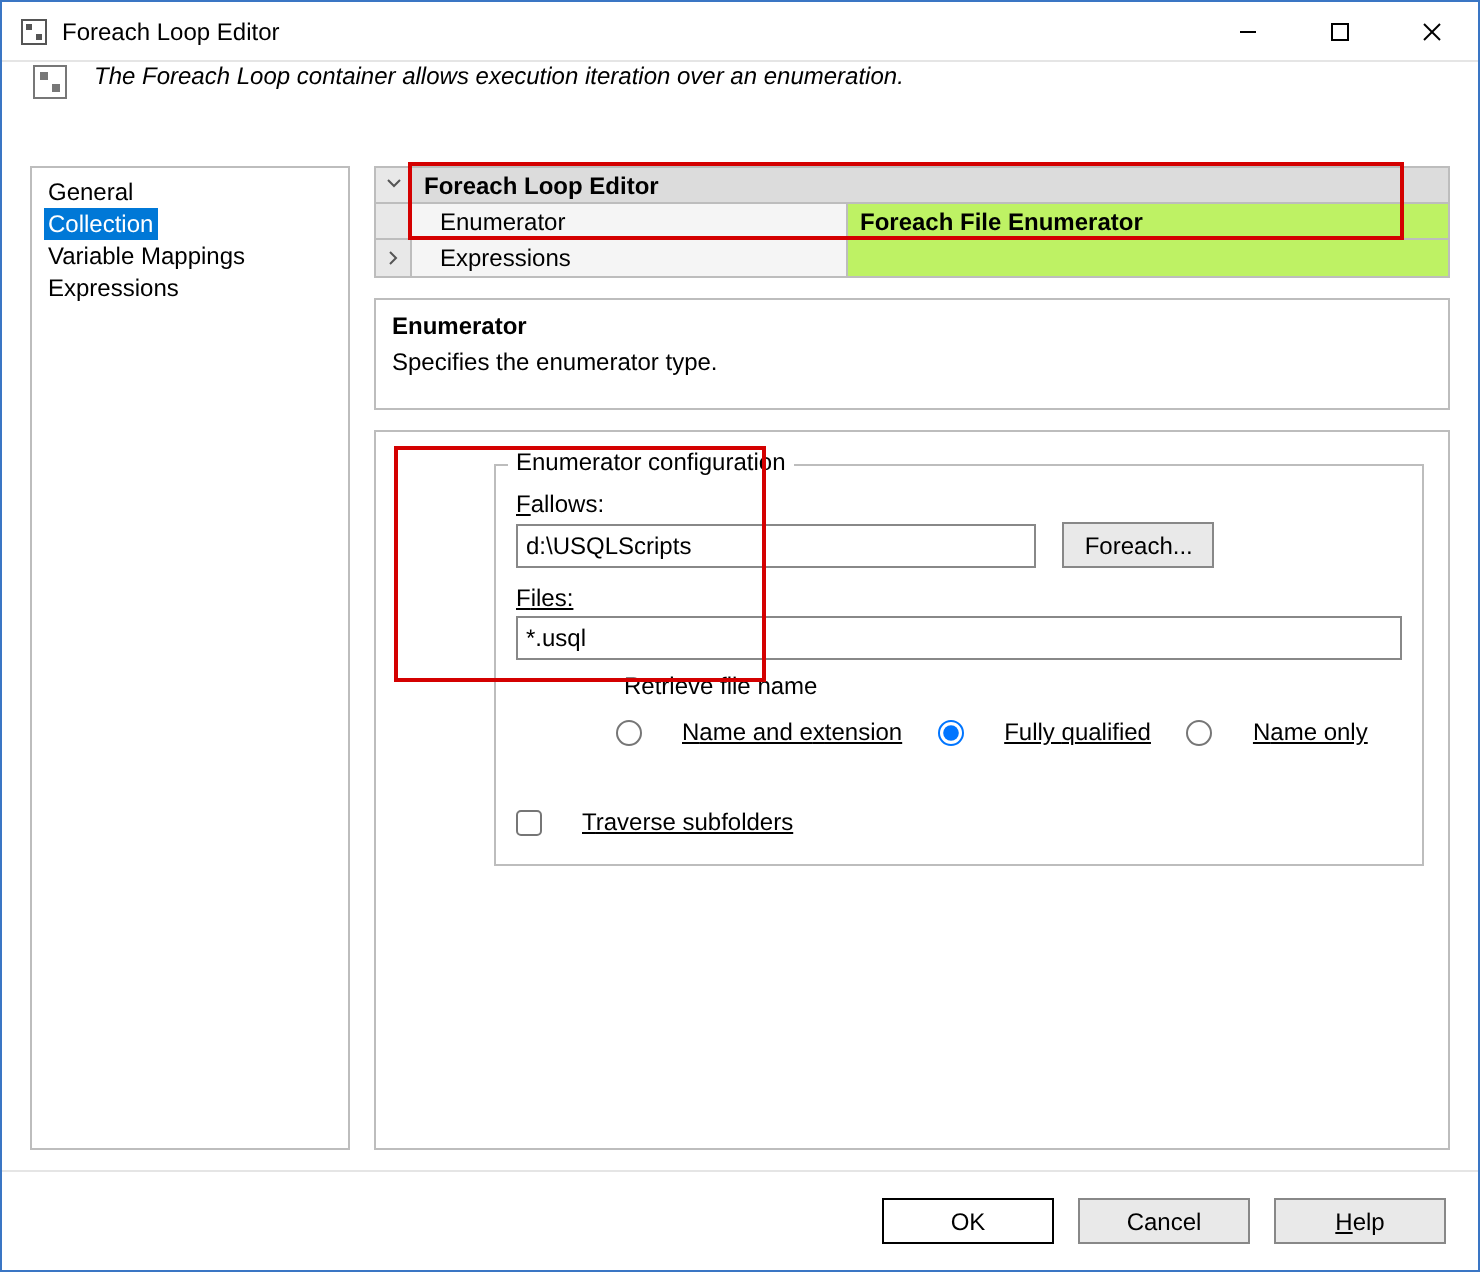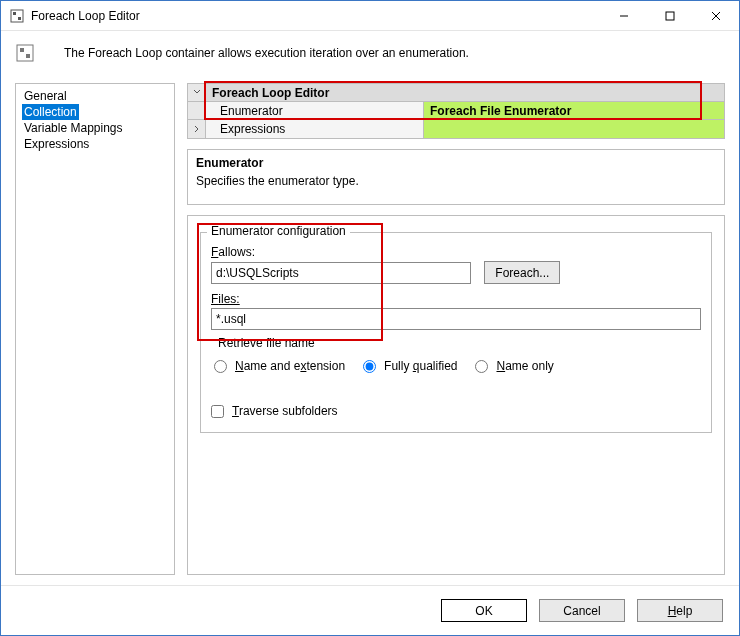--- a/index.html
+++ b/index.html
@@ -33,23 +33,24 @@
   .titlebar-text { flex: 1; font-size: 12px; }
   .titlebar-buttons { display: flex; }
   .titlebar-btn {
     width: 46px; height: 30px;
     display: flex; align-items: center; justify-content: center;
     font-size: 12px;
   }
   .header-strip {
     height: 44px;
     display: flex;
-    align-items: center;
+    align-items: flex-start;
     padding: 0 14px;
-    gap: 29px;
+    gap: 12px;
+    font-style: italic;
   }
   .header-icon { width: 20px; height: 20px; display:flex; align-items:center; justify-content:center; }
   .header-text { font-size: 12px; }
   .body {
     flex: 1;
     display: flex;
     padding: 8px 14px 10px 14px;
     gap: 12px;
   }
   .nav {
@@ -119,20 +120,21 @@
     border: 1px solid #bdbdbd;
     padding: 10px 12px 12px 12px;
     flex: 1;
     position: relative;
   }
   .fieldset {
     border: 1px solid #bdbdbd;
     padding: 8px 10px 14px 10px;
     position: relative;
     margin-top: 6px;
+    margin-left: 47px;
   }
   .fieldset-legend {
     position: absolute;
     top: -9px;
     left: 6px;
     background: #fff;
     padding: 0 4px;
     font-size: 12px;
   }
   .field-row { margin-top: 4px; }
@@ -155,21 +157,21 @@
     font: inherit;
     padding: 0 10px;
     vertical-align: middle;
   }
   .radio-row, .check-row {
     display: flex;
     align-items: center;
     gap: 18px;
     margin-top: 10px;
   }
-  .radio-opt, .check-opt { display:flex; align-items:center; gap:8px; }
+  .radio-opt, .check-opt { display:flex; align-items:center; gap:20px;text-decoration:underline; }
   .radio-opt input, .check-opt input { margin:0; }
   .footer {
     height: 50px;
     border-top: 1px solid #e5e5e5;
     display: flex;
     justify-content: flex-end;
     align-items: center;
     gap: 12px;
     padding: 0 16px;
   }

